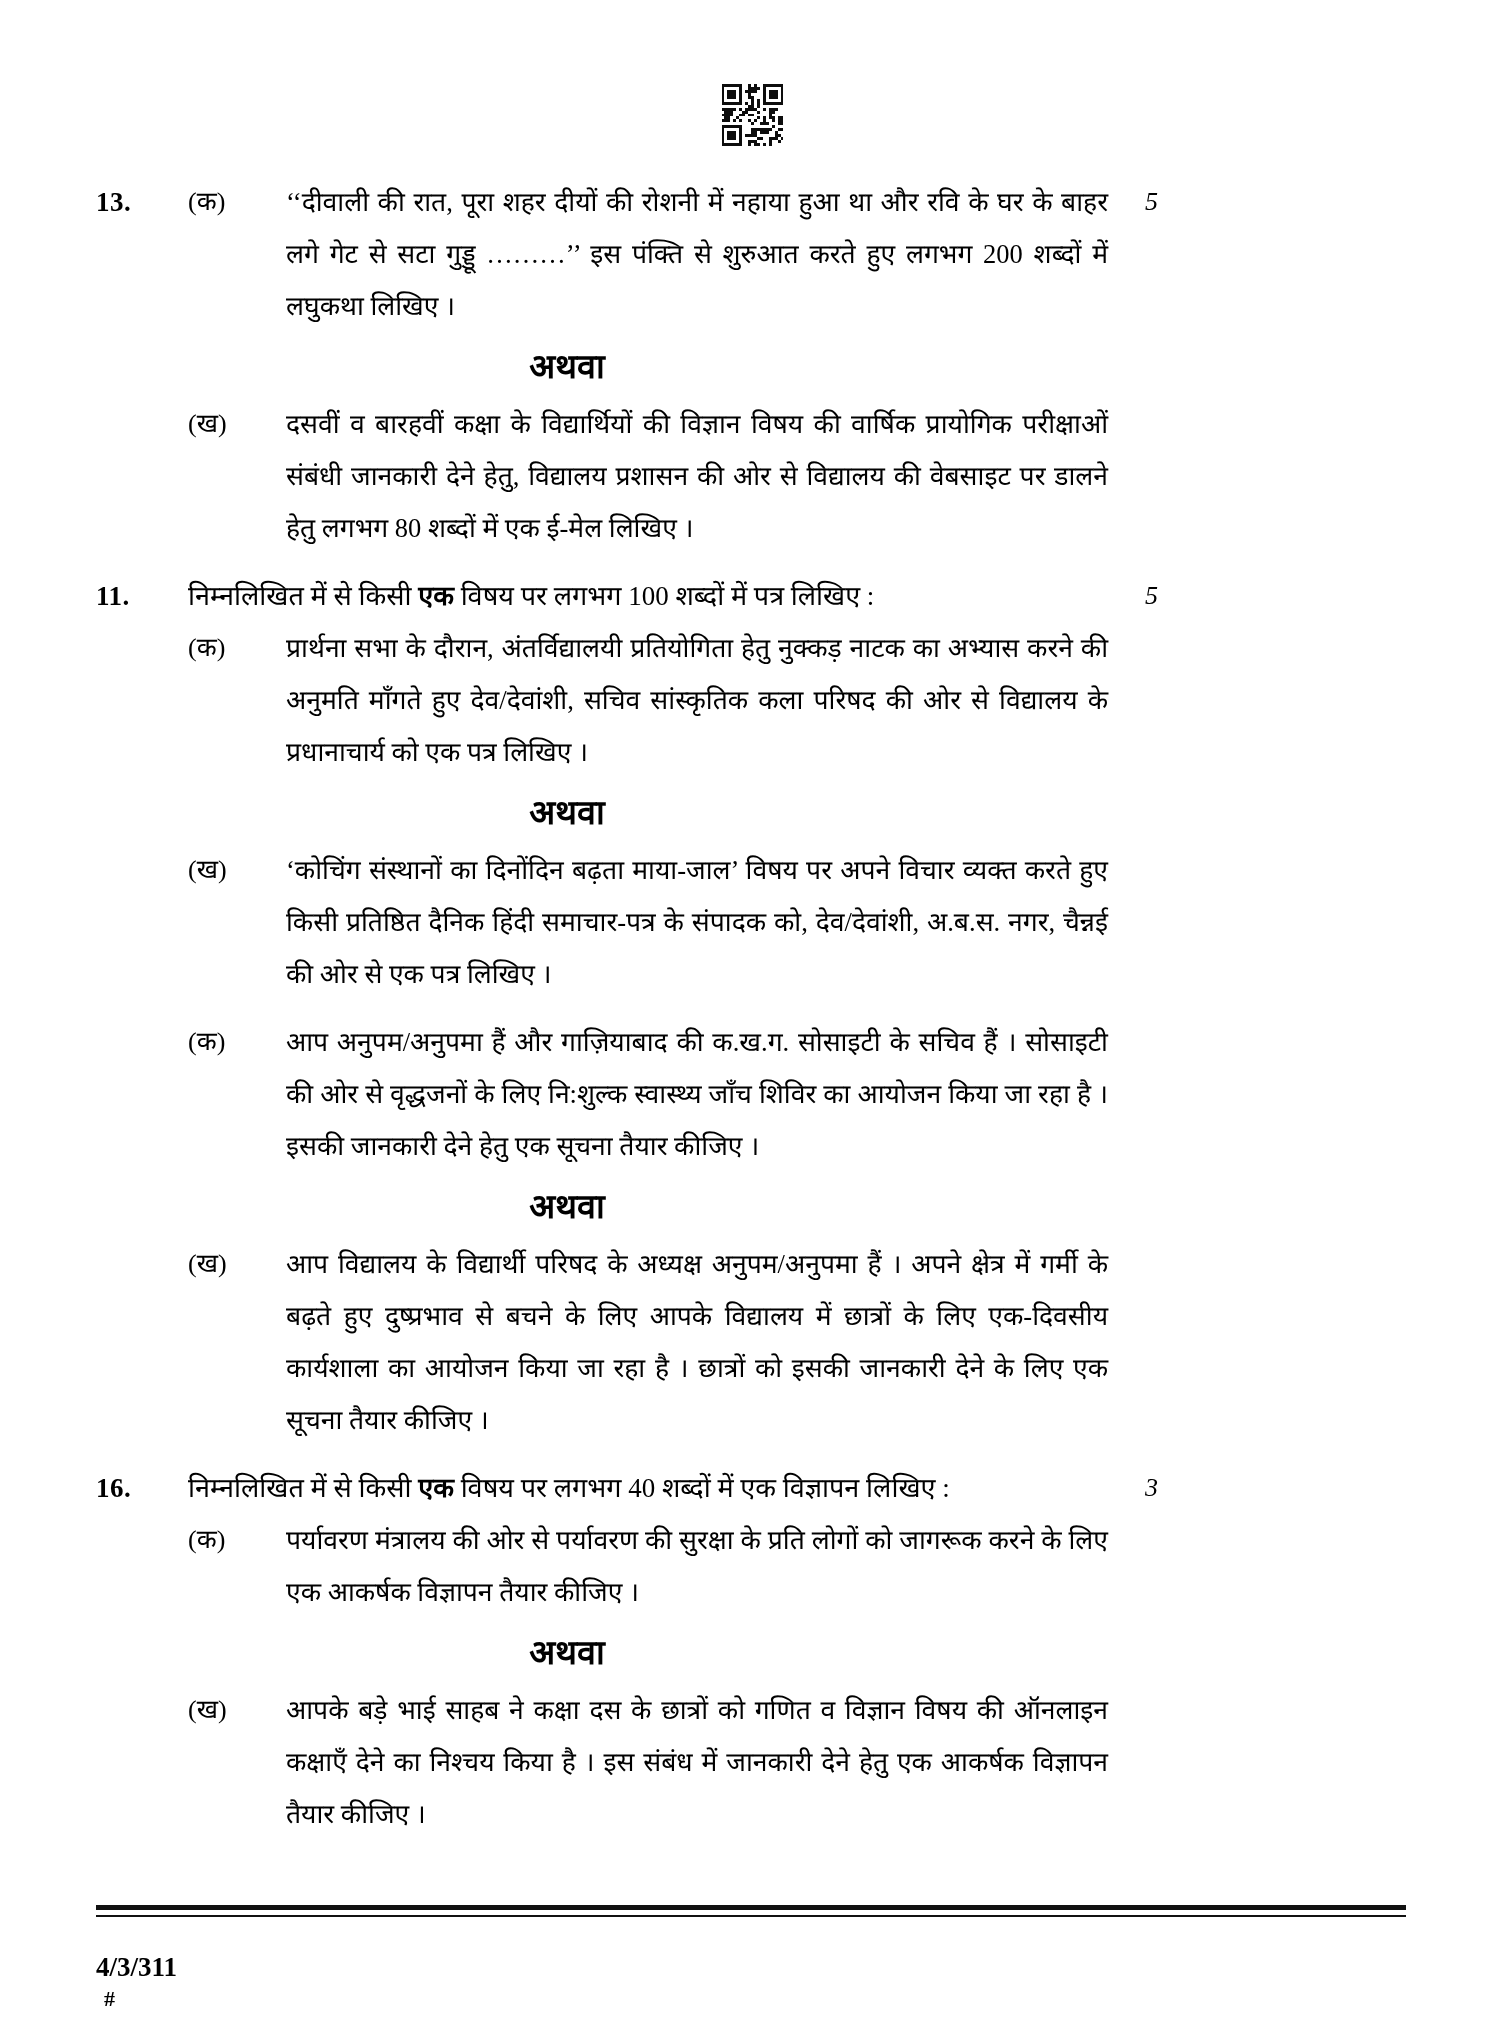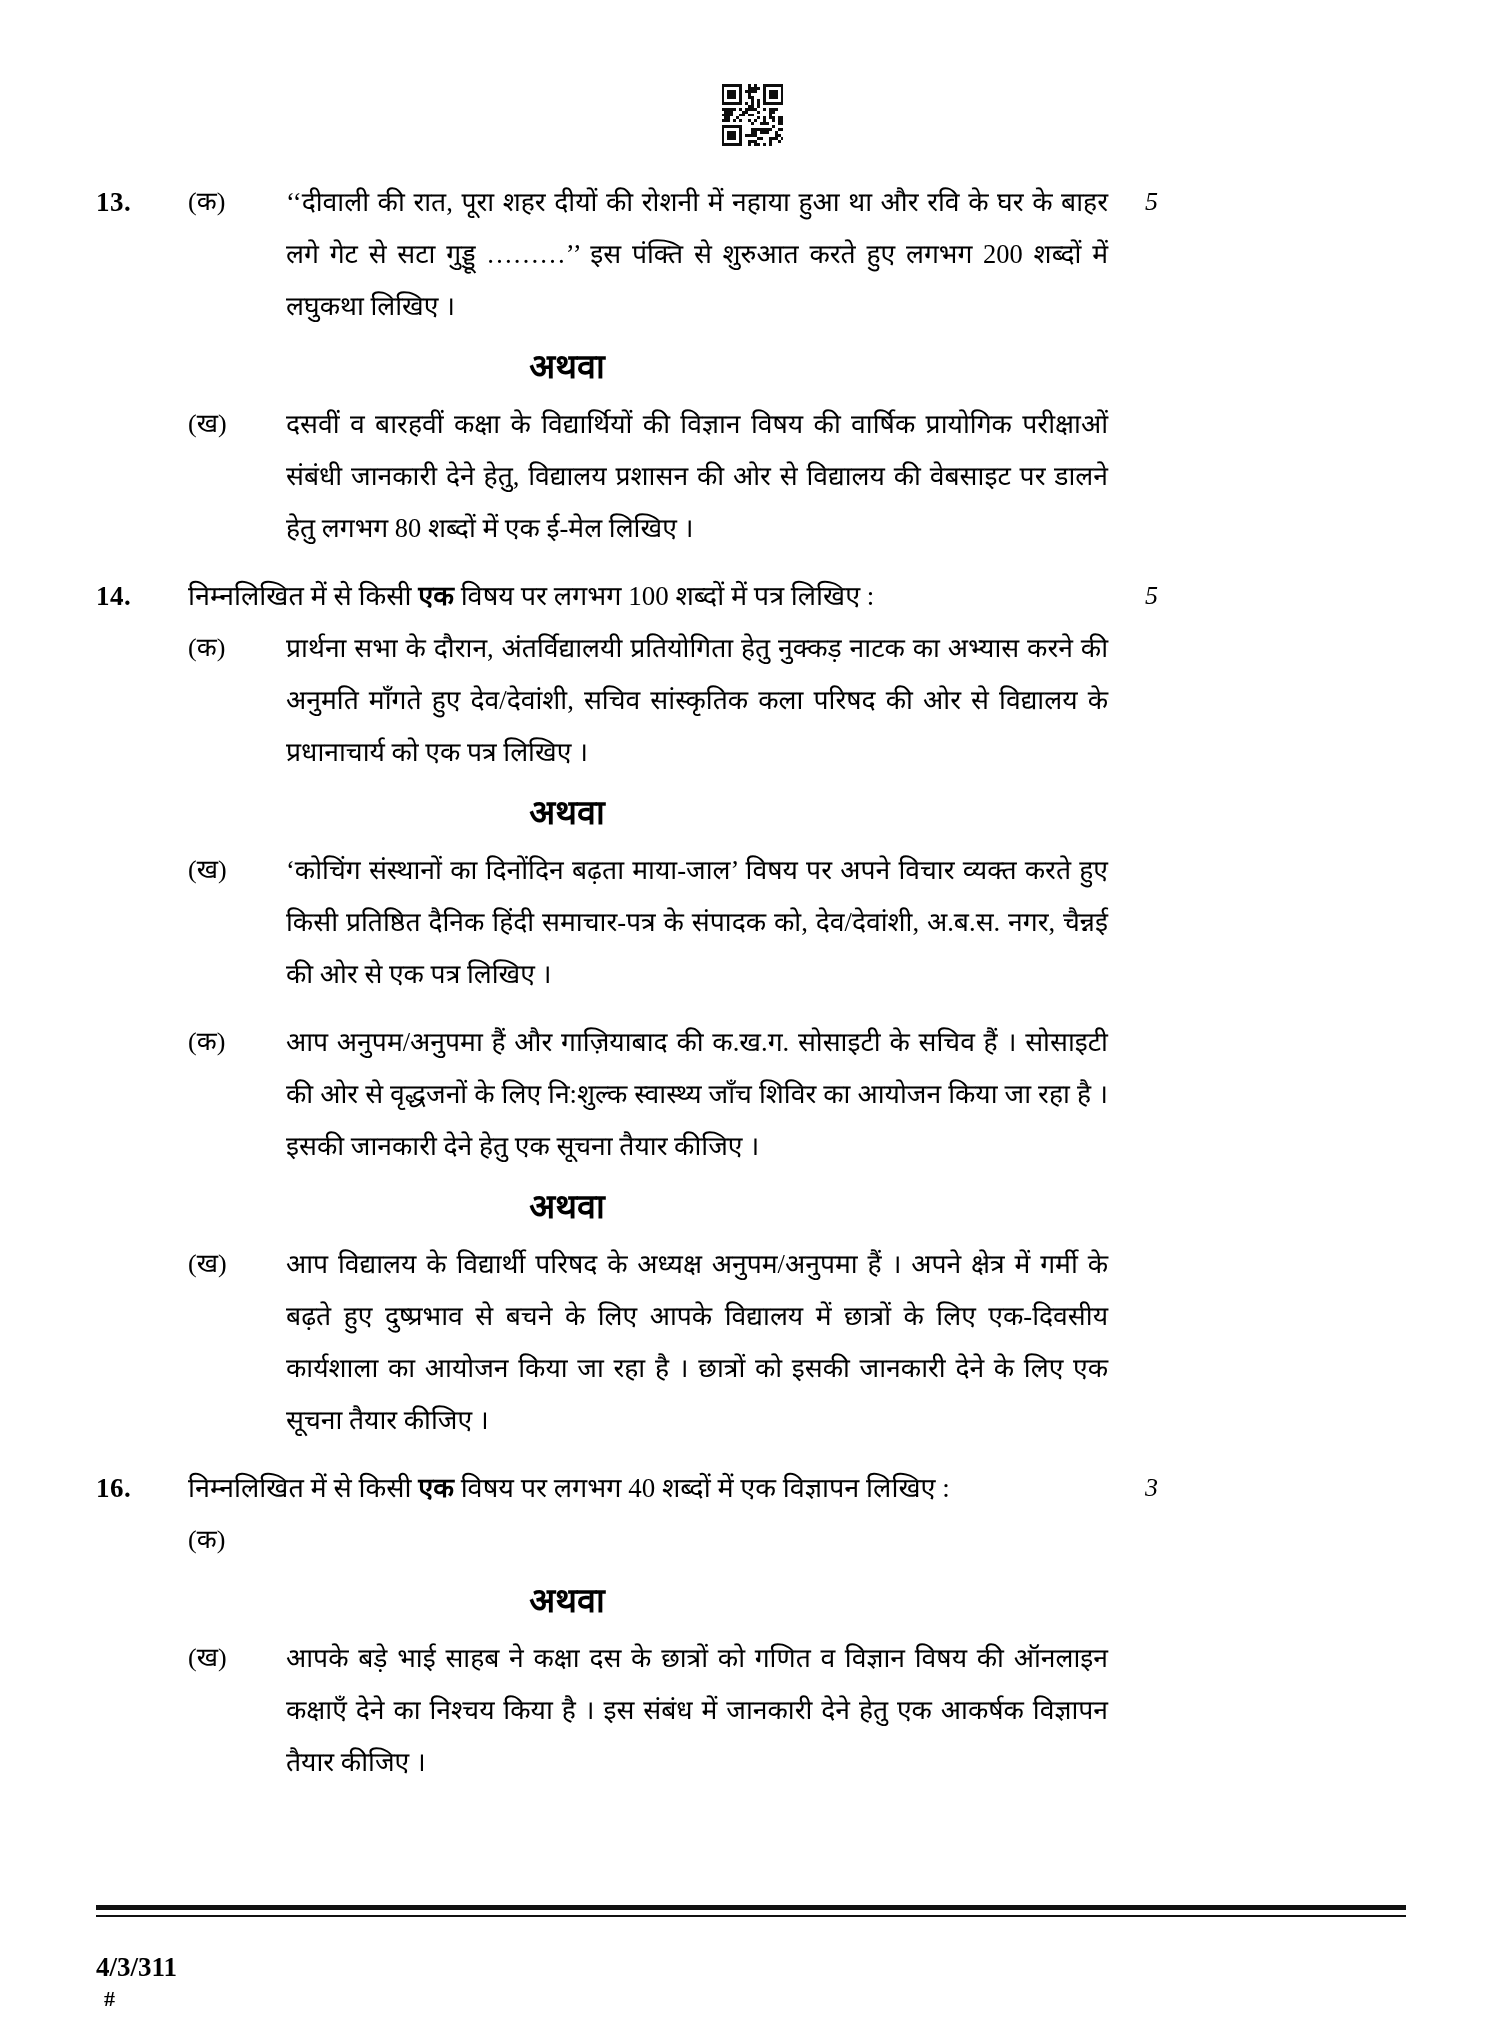--- a/index.html
+++ b/index.html
@@ -613,21 +613,21 @@
     <div class="qrow">
       <div class="qnum"></div>
       <div class="qlabel">(ख)</div>
       <div class="qbody">दसवीं व बारहवीं कक्षा के विद्यार्थियों की विज्ञान विषय की वार्षिक प्रायोगिक परीक्षाओं संबंधी जानकारी देने हेतु, विद्यालय प्रशासन की ओर से विद्यालय की वेबसाइट पर डालने हेतु लगभग 80 शब्दों में एक ई-मेल लिखिए ।</div>
       <div class="marks blank">5</div>
     </div>
 
     <div class="gap-md"></div>
 
     <div class="qrow headrow">
-      <div class="qnum">14.</div>
+      <div class="qnum">11.</div>
       <div class="qbody noj">
         <span>निम्नलिखित में से किसी </span><b class="em">एक</b><span> विषय पर लगभग 100 शब्दों में पत्र लिखिए :</span>
       </div>
       <div class="marks">5</div>
     </div>
 
     <div class="qrow">
       <div class="qnum"></div>
       <div class="qlabel">(क)</div>
       <div class="qbody">प्रार्थना सभा के दौरान, अंतर्विद्यालयी प्रतियोगिता हेतु नुक्कड़ नाटक का अभ्यास करने की अनुमति माँगते हुए देव/देवांशी, सचिव सांस्कृतिक कला परिषद की ओर से विद्यालय के प्रधानाचार्य को एक पत्र लिखिए ।</div>
@@ -668,20 +668,21 @@
       <div class="qnum">16.</div>
       <div class="qbody noj">
         <span>निम्नलिखित में से किसी </span><b class="em">एक</b><span> विषय पर लगभग 40 शब्दों में एक विज्ञापन लिखिए :</span>
       </div>
       <div class="marks">3</div>
     </div>
 
     <div class="qrow">
       <div class="qnum"></div>
       <div class="qlabel">(क)</div>
+      <div class="qbody">पर्यावरण मंत्रालय की ओर से पर्यावरण की सुरक्षा के प्रति लोगों को जागरूक करने के लिए एक आकर्षक विज्ञापन तैयार कीजिए ।</div>
       <div class="marks blank">3</div>
     </div>
 
     <div class="athwa">अथवा</div>
 
     <div class="qrow">
       <div class="qnum"></div>
       <div class="qlabel">(ख)</div>
       <div class="qbody">आपके बड़े भाई साहब ने कक्षा दस के छात्रों को गणित व विज्ञान विषय की ऑनलाइन कक्षाएँ देने का निश्चय किया है । इस संबंध में जानकारी देने हेतु एक आकर्षक विज्ञापन तैयार कीजिए ।</div>
       <div class="marks blank">3</div>

